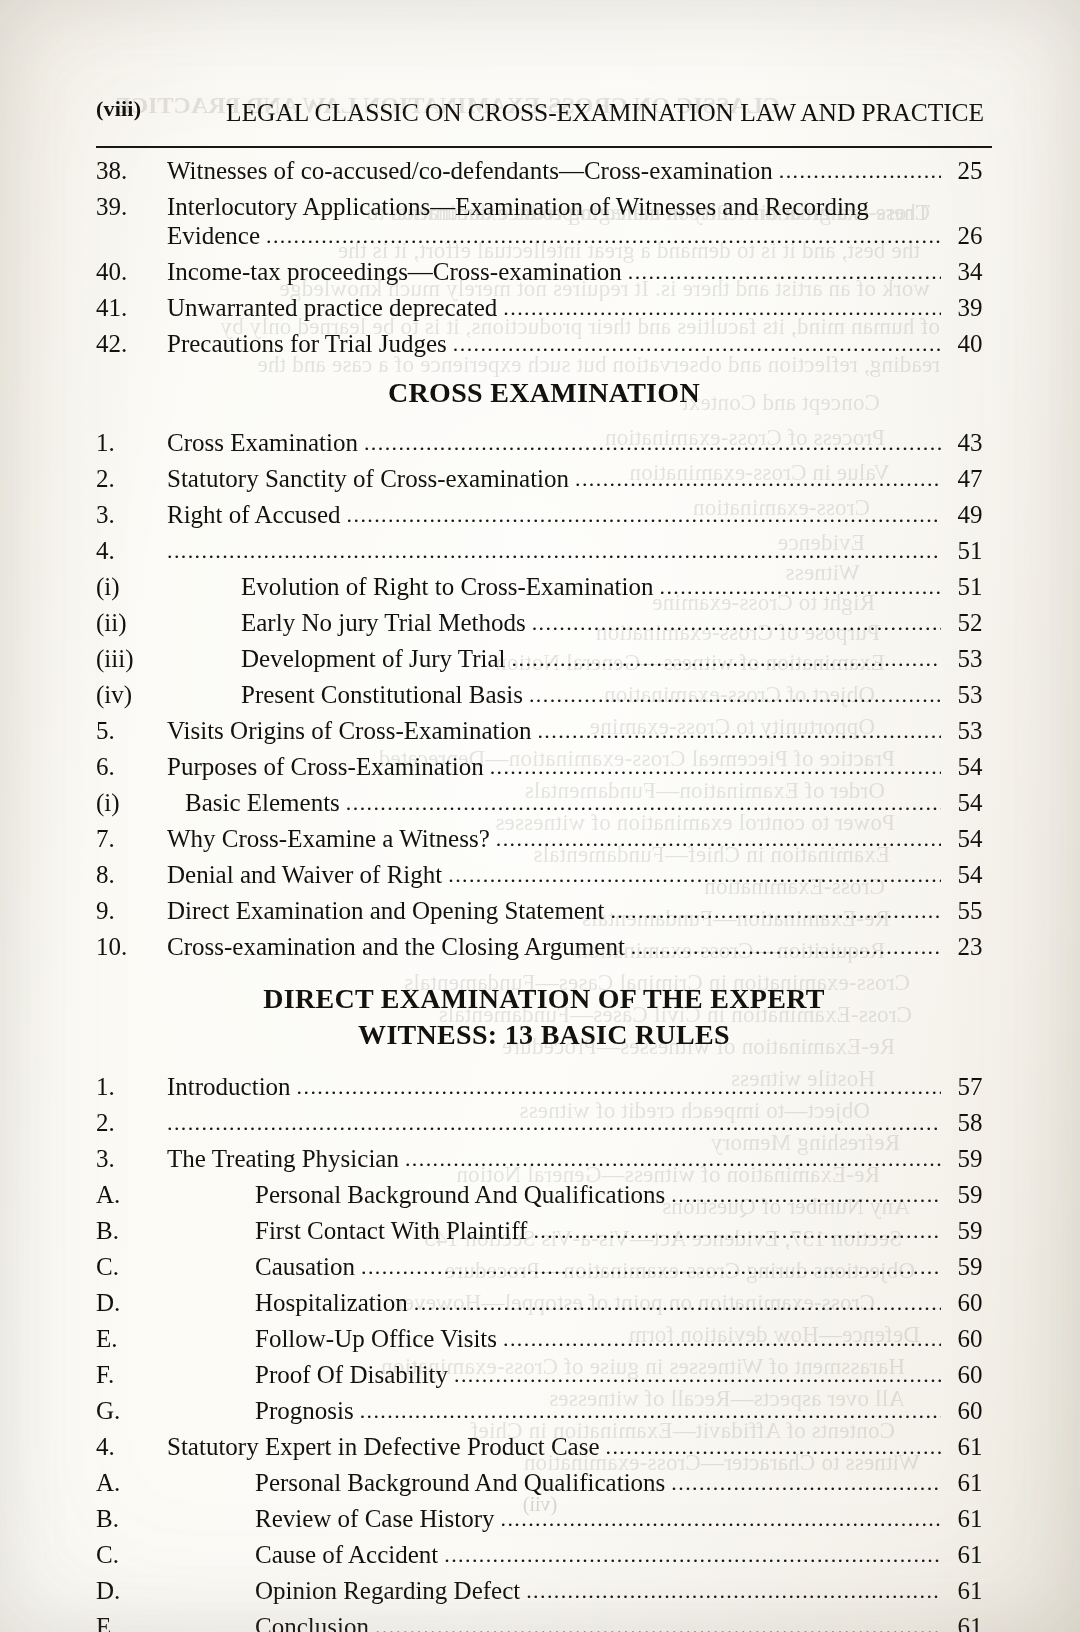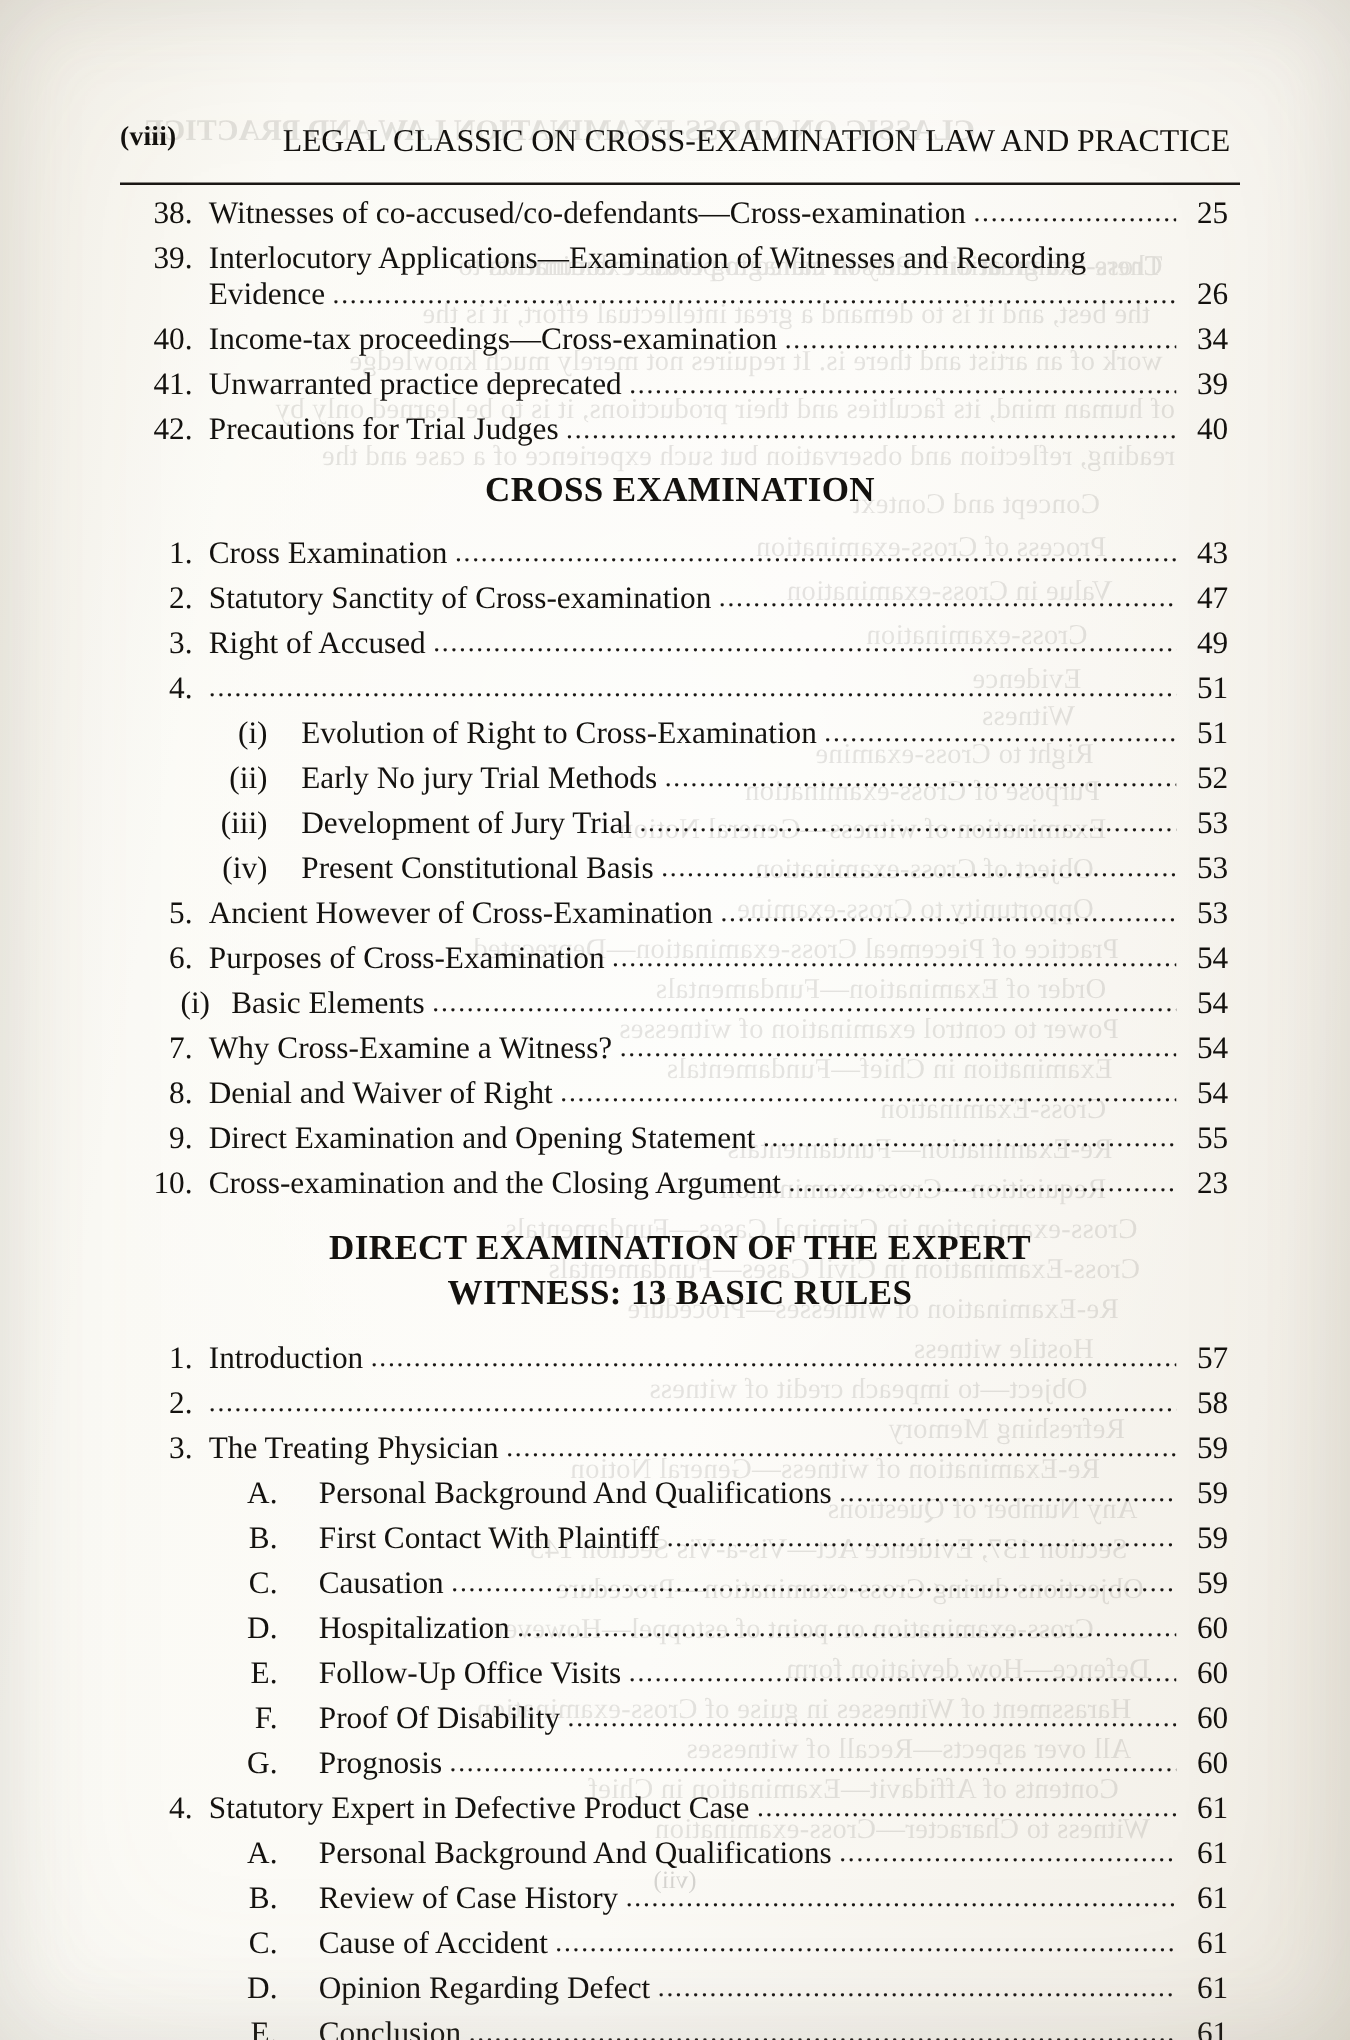--- a/index.html
+++ b/index.html
@@ -113,21 +113,21 @@
 
   .row {
     display: flex;
     align-items: baseline;
     font-size: 25px;
     line-height: 1.0;
     padding: 5.5px 0 5.5px 0;
   }
   .num {
     flex: 0 0 auto;
-    text-align: right;
+    text-align: left;
     padding-right: 13px;
   }
   .lbl {
     flex: 0 0 auto;
     white-space: nowrap;
     padding-right: 6px;
   }
   .dots {
     flex: 1 1 auto;
     overflow: hidden;
@@ -311,21 +311,21 @@
         <span class="pg">53</span>
       </div>
       <div class="row lvl-roman">
         <span class="num">(iv)</span>
         <span class="lbl">Present Constitutional Basis</span>
         <span class="dots">..................................................................................................................................</span>
         <span class="pg">53</span>
       </div>
       <div class="row lvl-top">
         <span class="num">5.</span>
-        <span class="lbl">Ancient However of Cross-Examination</span>
+        <span class="lbl">Visits Origins of Cross-Examination</span>
         <span class="dots">..................................................................................................................................</span>
         <span class="pg">53</span>
       </div>
       <div class="row lvl-top">
         <span class="num">6.</span>
         <span class="lbl">Purposes of Cross-Examination</span>
         <span class="dots">..................................................................................................................................</span>
         <span class="pg">54</span>
       </div>
       <div class="row lvl-roman-flat">

